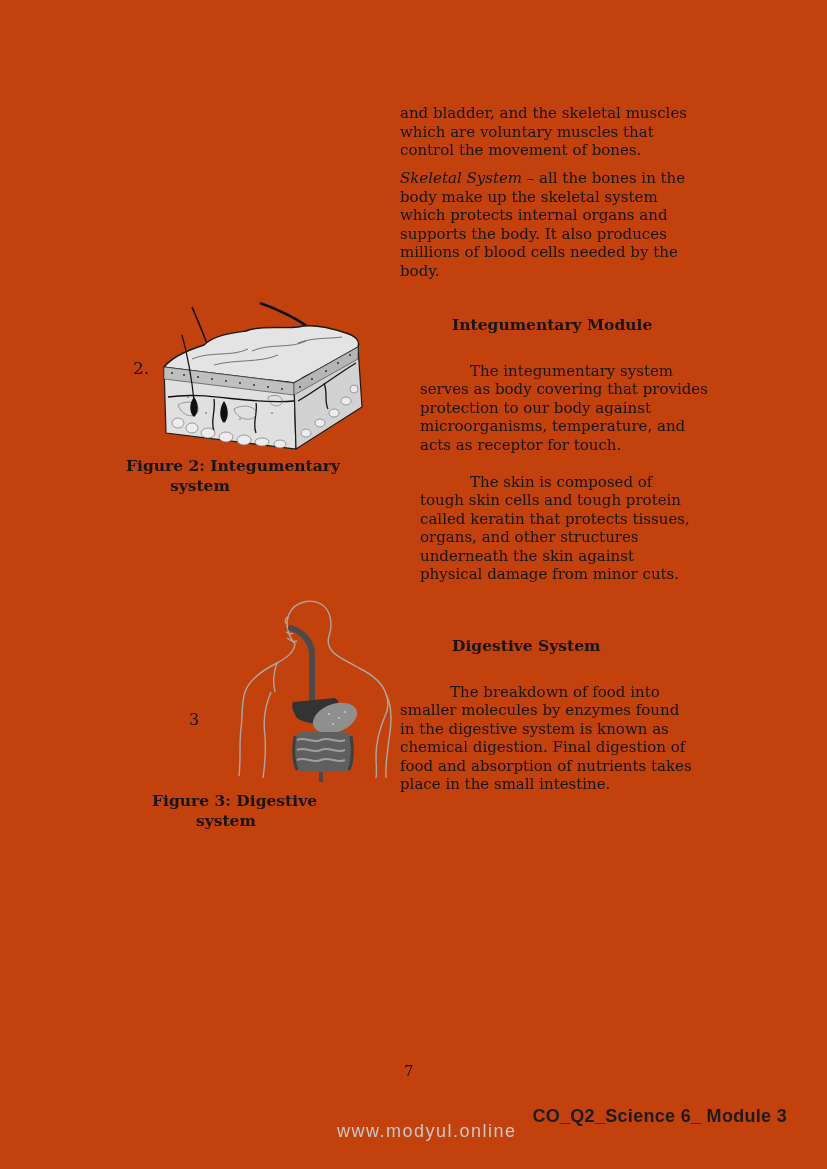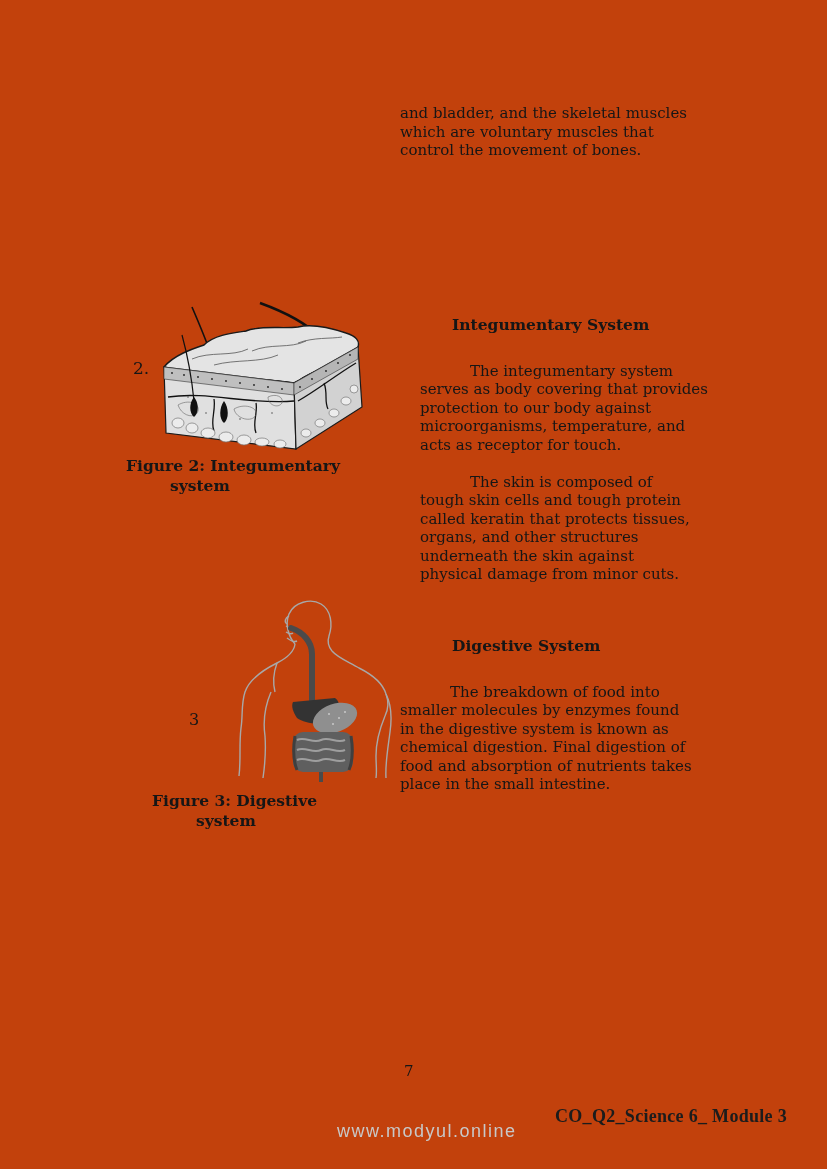--- a/index.html
+++ b/index.html
@@ -17,41 +17,47 @@
     font-size:15.5px; font-weight:bold; padding-left:52px; box-sizing:border-box;
   }
   .fig-caption {
     position:absolute; font-size:15.5px; font-weight:bold; line-height:20px;
   }
   .fig-caption .line2 { margin-left:44px; }
   .fig-label { position:absolute; font-size:17px; }
   .page-number { position:absolute; left:404px; top:1062px; font-size:15px; }
   .footer-module {
     position:absolute; right:40px; top:1106px;
-    font-family:Liberation Serif, serif; font-weight:bold;
+    font-family:Liberation Sans, sans-serif; font-weight:bold;
     font-size:18px; color:#1c1c1c; letter-spacing:0.3px;
   }
   .watermark {
     position:absolute; left:337px; top:1121px;
     font-family:Liberation Sans, sans-serif; font-size:18px;
     color:#c8c8c8; letter-spacing:1.5px;
   }
   .fig { position:absolute; }
 </style>
 </head>
 <body>
 
 <div class="page">
 
   <div class="body-text" style="top:104px;">and bladder, and the skeletal muscles
 which are voluntary muscles that
 control the movement of bones.</div>
 
-
-  <div class="section-heading" style="top:315px;">Integumentary System</div>
+  <div class="body-text" style="top:169px;"><i>Skeletal System</i><span> – all the bones in the
+body make up the skeletal system
+which protects internal organs and
+supports the body. It also produces
+millions of blood cells needed by the
+body.</span></div>
+
+  <div class="section-heading" style="top:315px;">Integumentary Module</div>
 
   <div class="body-text" style="top:343px;margin-left:20px;">
     <p>The integumentary system
 serves as body covering that provides
 protection to our body against
 microorganisms, temperature, and
 acts as receptor for touch.</p>
     <p>The skin is composed of
 tough skin cells and tough protein
 called keratin that protects tissues,

